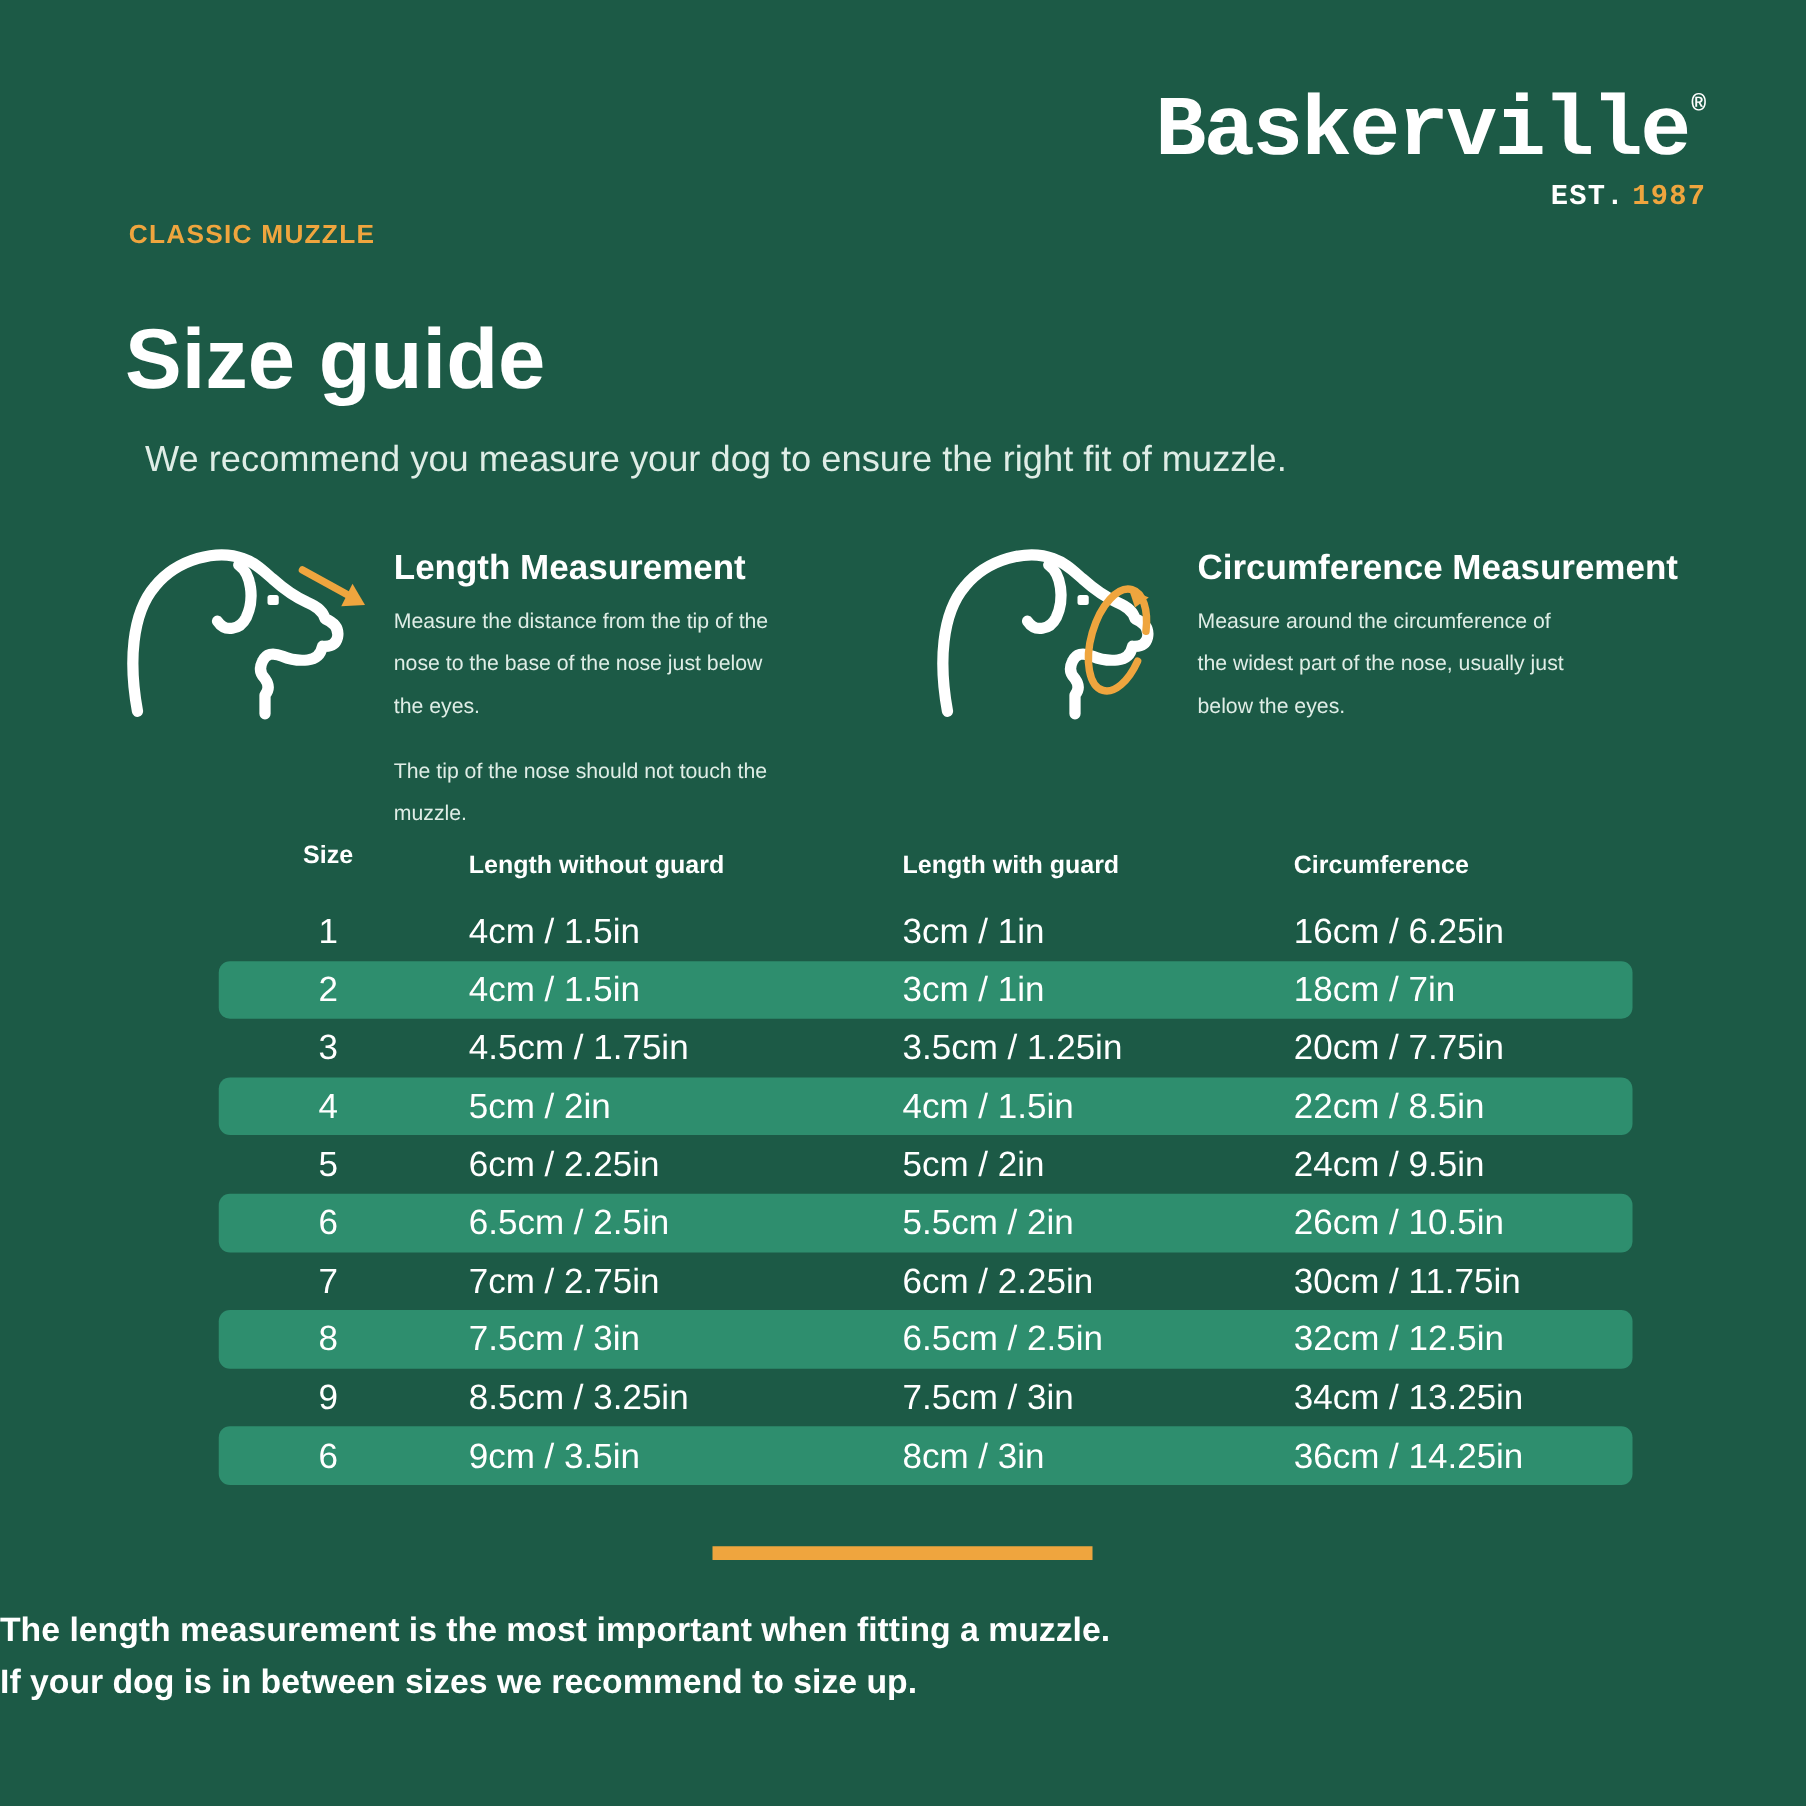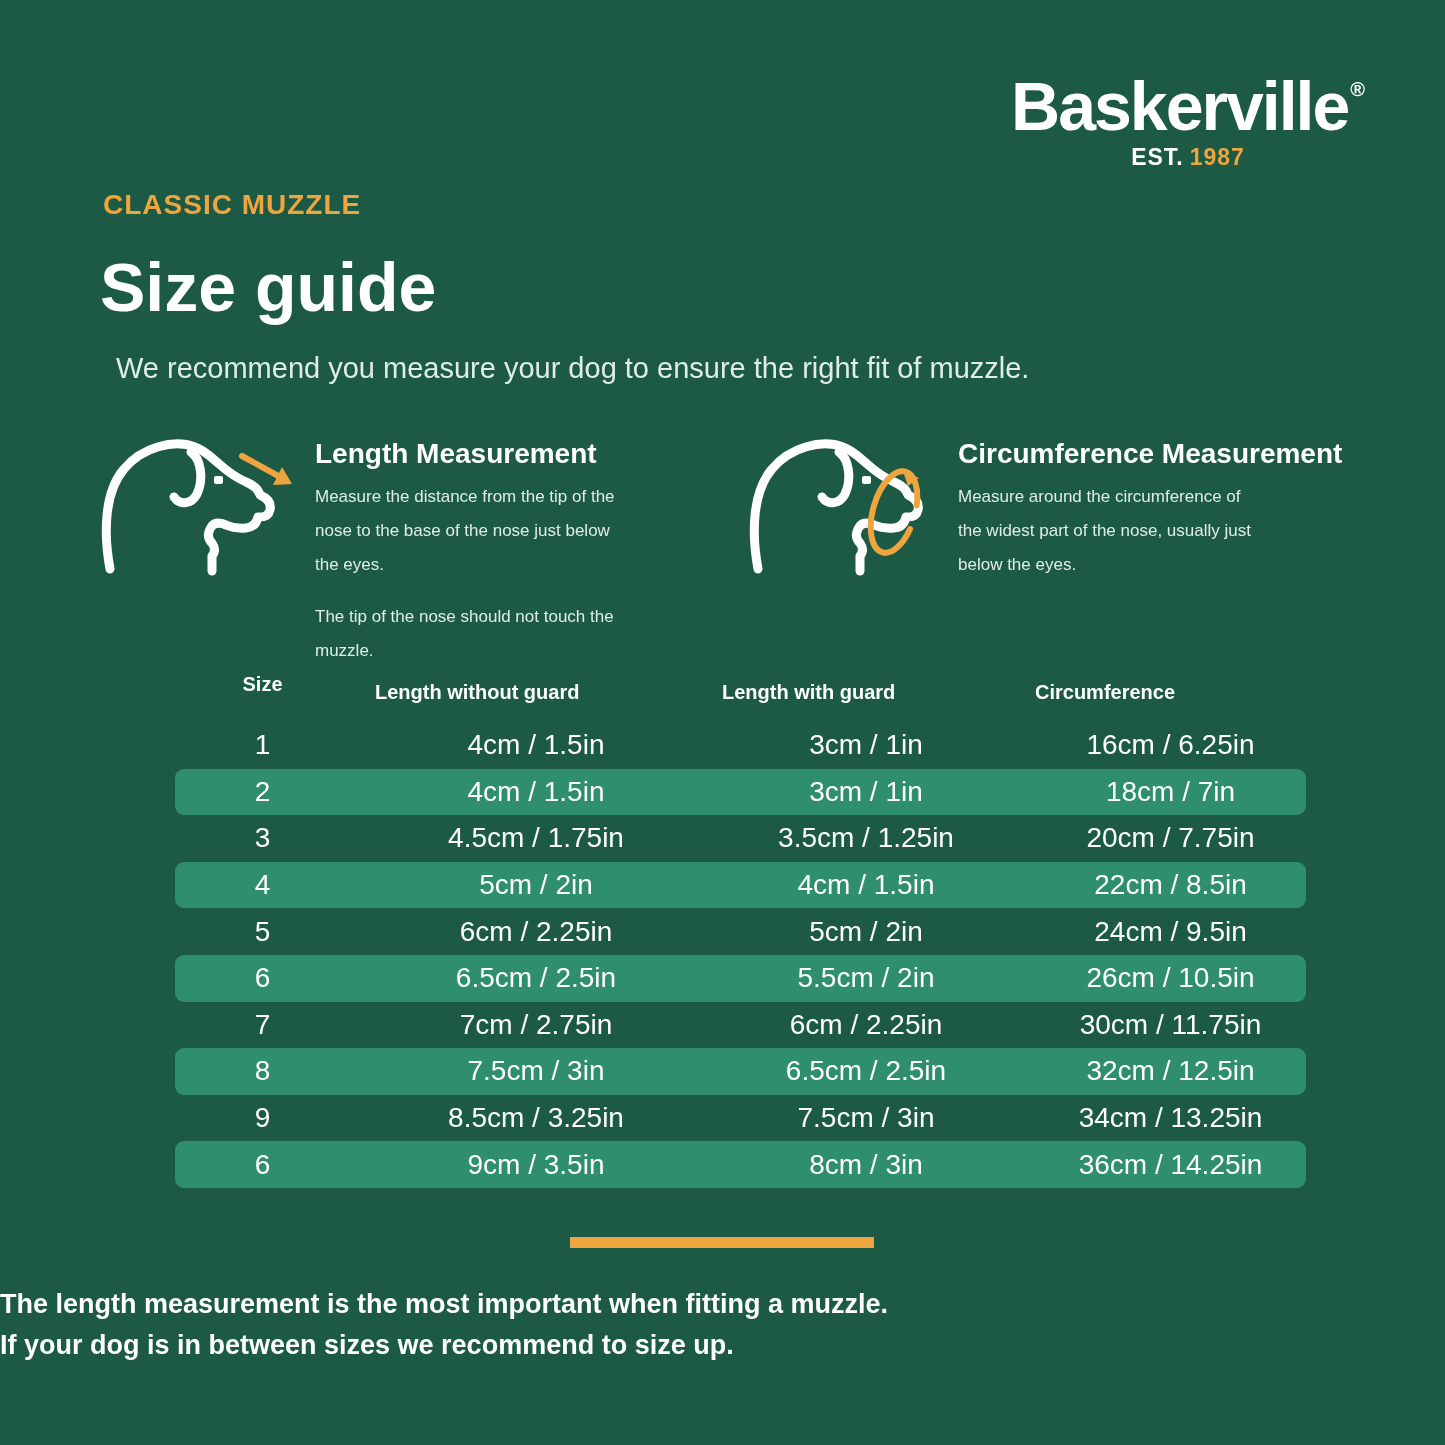--- a/index.html
+++ b/index.html
@@ -13,28 +13,28 @@
   html,body{width:1445px;height:1445px;}
   body{
     background:var(--background);
     font-family:"Liberation Sans", sans-serif;
     color:var(--text-white);
     overflow:hidden;
   }
   .page{position:relative;width:1445px;height:1445px;}
 
   
-  .logo{position:absolute;top:72px;right:80px;text-align:center;line-height:1;}
+  .logo{position:absolute;top:72px;right:80px;text-align:right;line-height:1;font-family:Liberation Mono, monospace;}
   .logo-name{font-size:68px;font-weight:bold;letter-spacing:-2px;color:var(--text-white);}
   .logo-reg{font-size:20px;font-weight:bold;vertical-align:34px;letter-spacing:0;margin-left:2px;}
   .logo-est{margin-top:6px;font-size:23px;font-weight:bold;letter-spacing:1px;color:var(--text-white);}
   .logo-est .year{color:var(--accent-orange);margin-left:6px;}
 
   
-  .eyebrow{position:absolute;left:103px;top:189px;font-size:28px;font-weight:bold;
+  .eyebrow{position:absolute;left:103px;top:176px;font-size:21px;font-weight:bold;
            letter-spacing:1px;color:var(--accent-orange);}
   .page-title{position:absolute;left:100px;top:248px;font-size:68px;font-weight:bold;
               color:var(--text-white);text-align:center;}
   .subtitle{position:absolute;left:116px;top:352px;font-size:29px;color:var(--text-soft);}
 
   
   .measure-icon{position:absolute;width:205px;height:154px;}
   .icon-length{left:100px;top:433px;}
   .icon-circ{left:748px;top:433px;}
   .measure-text{position:absolute;top:438px;}
@@ -47,21 +47,21 @@
   
   .size-table{position:absolute;left:175px;top:664px;width:1131px;}
   .thead{display:grid;grid-template-columns:175px 347px 313px 296px;height:40px;align-items:center;}
   .th{font-size:20px;font-weight:bold;color:var(--text-white);}
   .th:first-child{text-align:center;}
   .th:not(:first-child){padding-left:25px;margin-top:16px;}
   .tbody{position:absolute;left:0;top:58px;width:1131px;}
   .trow{display:grid;grid-template-columns:175px 347px 313px 296px;height:46.6px;
         align-items:center;border-radius:9px;}
   .trow.hl{background:var(--row-highlight);}
-  .td{font-size:28px;color:var(--text-white);text-align:center;}
+  .td{font-size:28px;color:var(--text-white);}
   .td:first-child{text-align:center;}
   .td:not(:first-child){padding-left:25px;}
 
   
   .divider{position:absolute;left:570px;top:1237px;width:304px;height:11px;
            background:var(--accent-orange);}
   .footer{position:absolute;left:0;top:1284px;width:1445px;}
   .footer p{font-size:27px;font-weight:bold;line-height:41px;color:var(--text-white);}
 
   svg .head-stroke{fill:none;stroke:var(--text-white);stroke-width:9;

